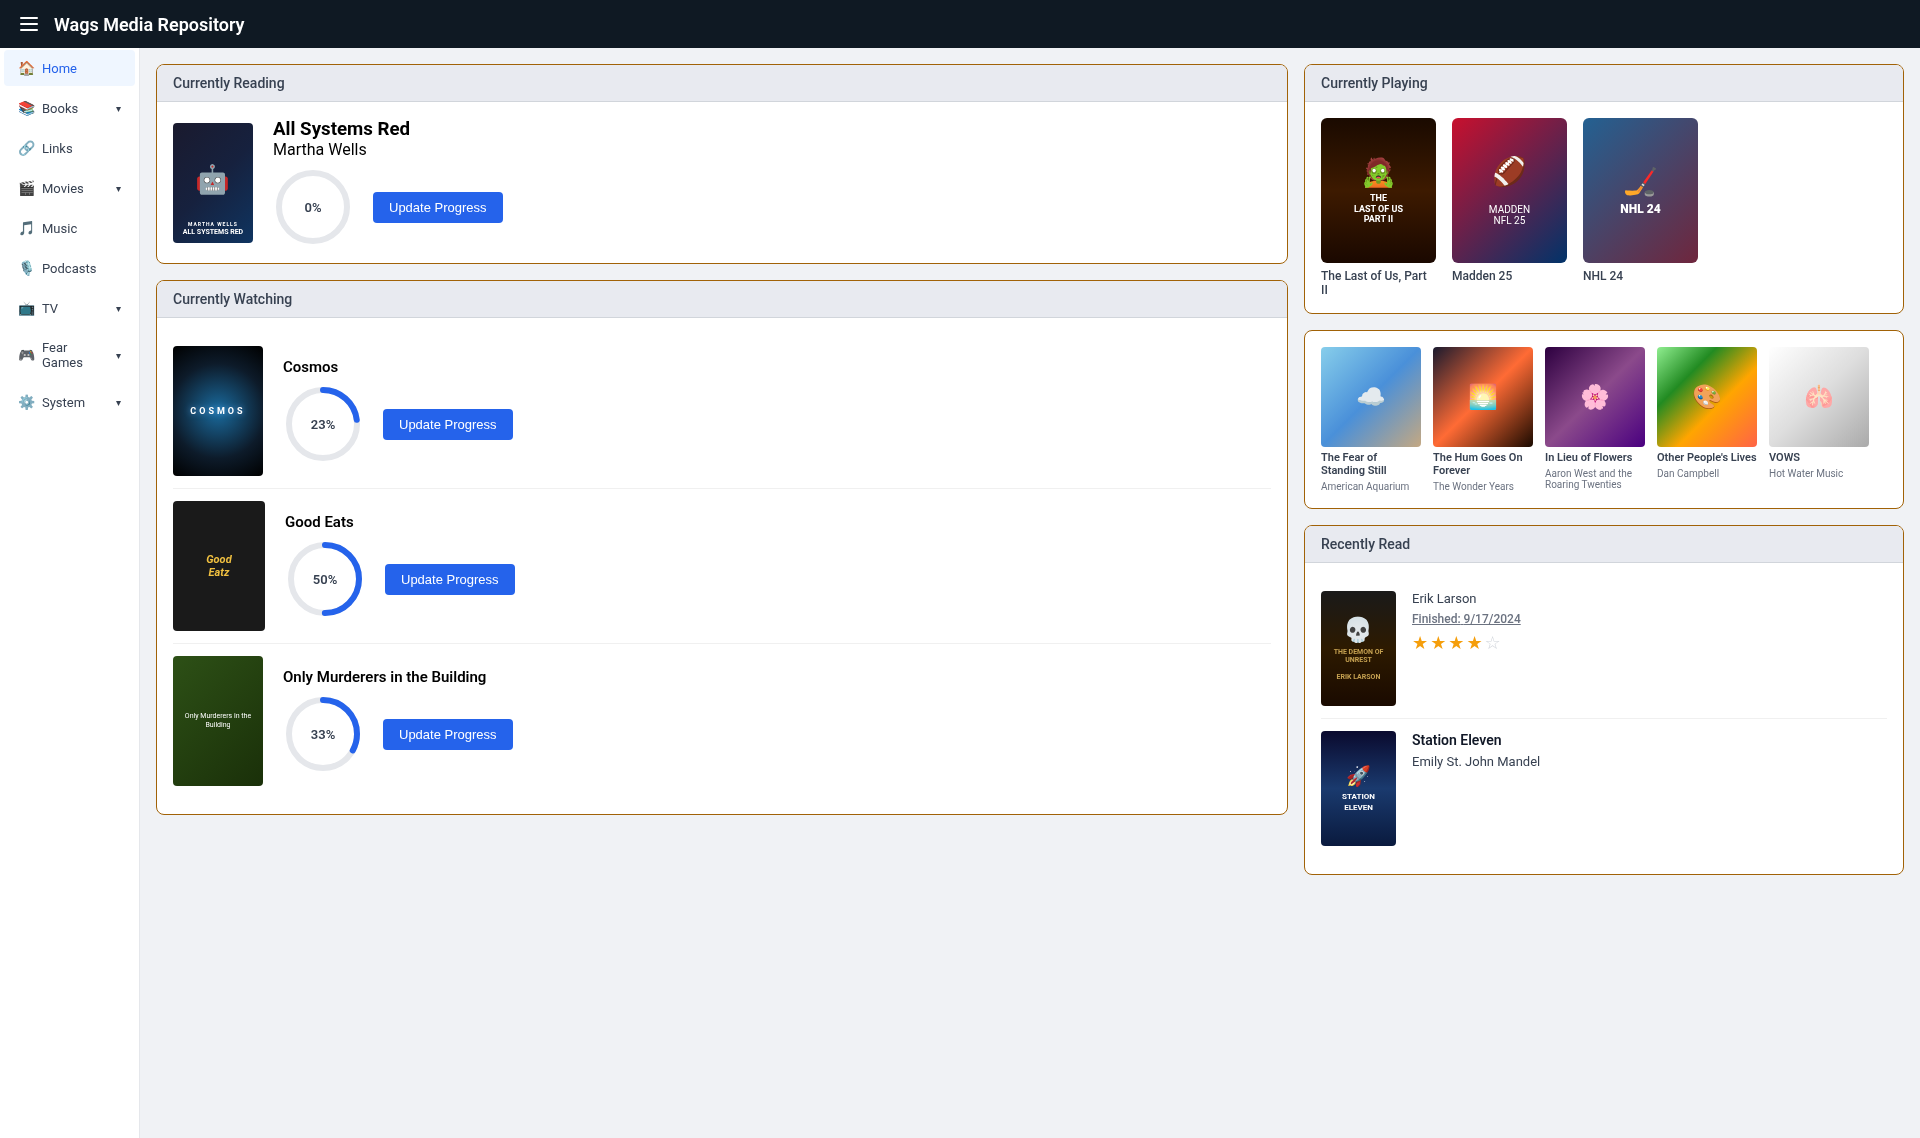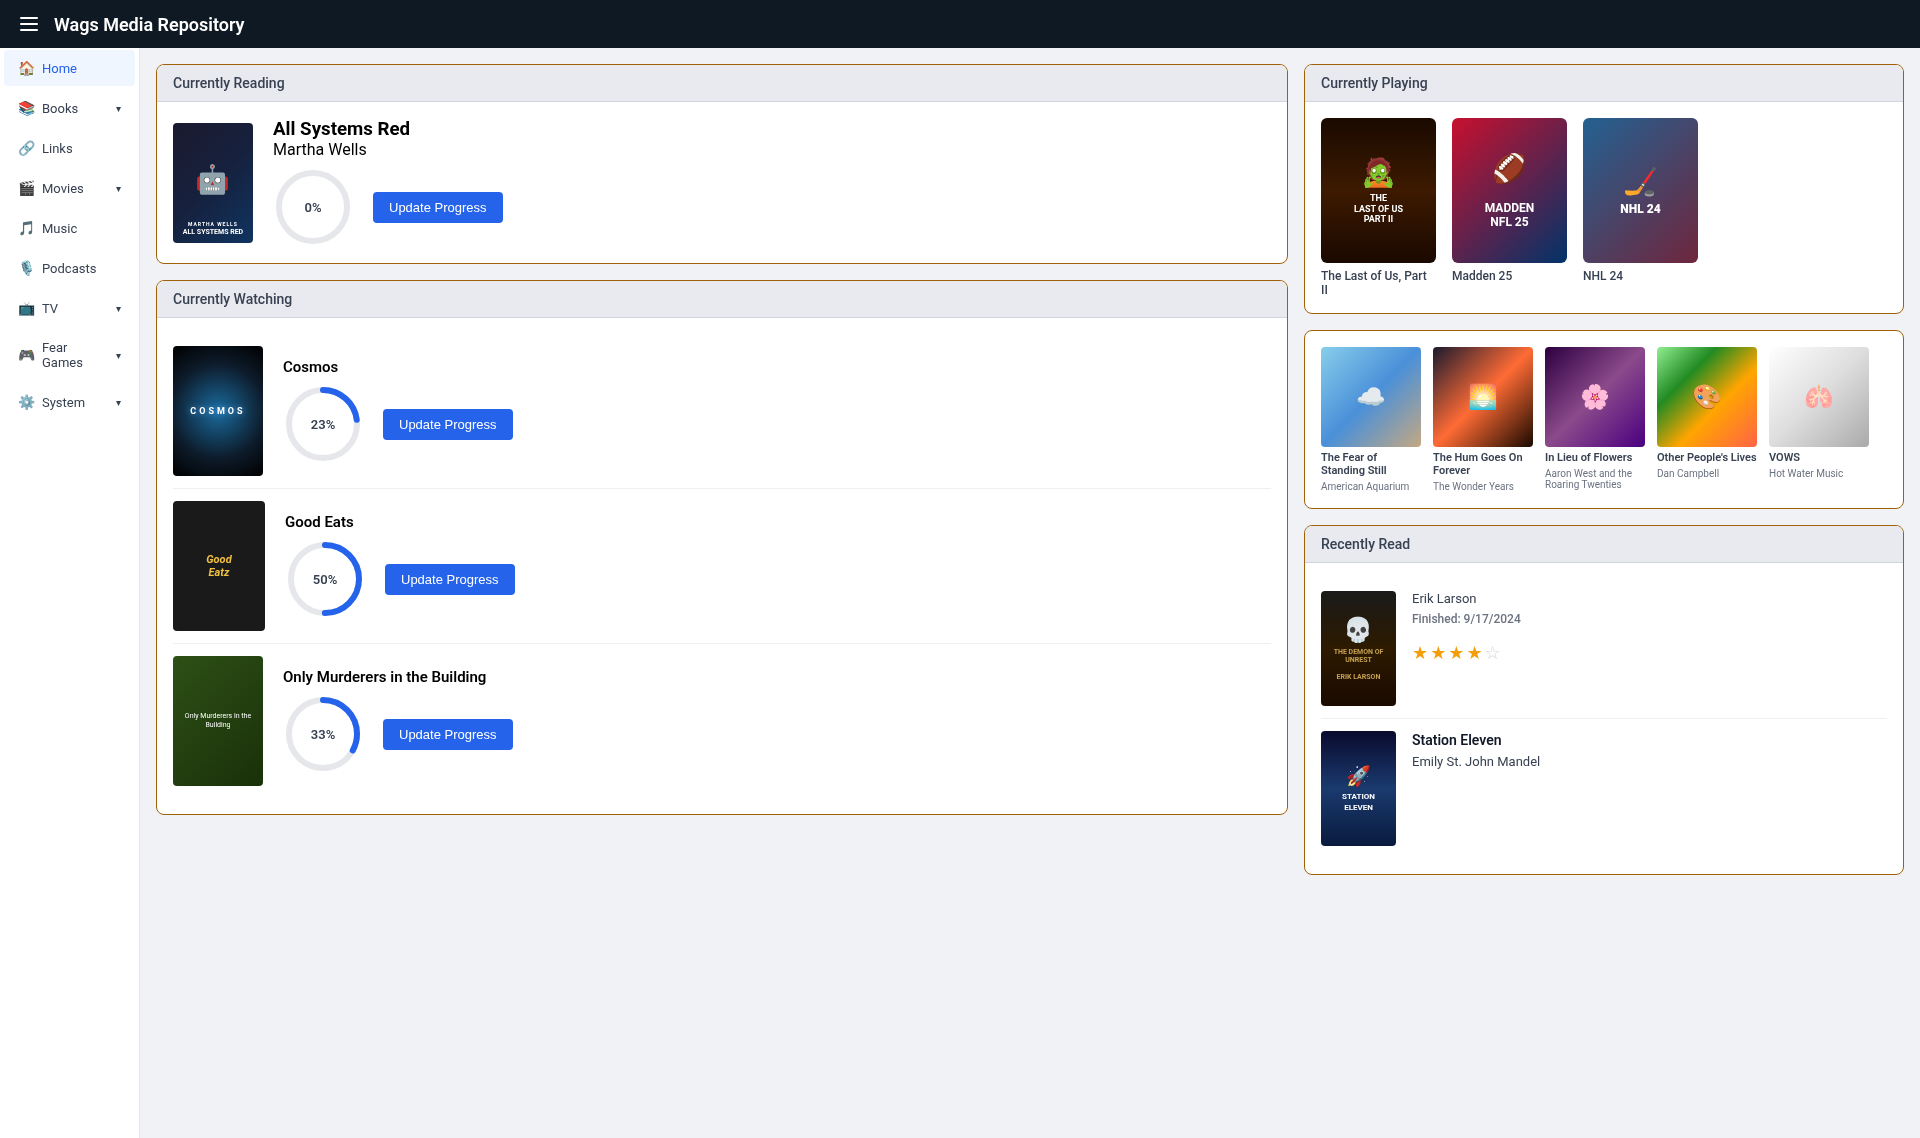--- a/index.html
+++ b/index.html
@@ -182,21 +182,21 @@
       display: flex; flex-direction: column; align-items: center; justify-content: center;
       color: #c4a050; font-size: 8px; font-weight: bold; text-align: center; padding: 6px;
     }
     .cover-station {
       background: linear-gradient(180deg, #0a0a2e 0%, #1a3a6e 50%, #0a1a3e 100%);
       display: flex; flex-direction: column; align-items: center; justify-content: center;
       color: white; font-size: 8px; font-weight: bold; text-align: center; padding: 6px;
     }
     .book-meta h3 { font-size: 14px; font-weight: 600; color: #111827; line-height: 1.3; margin-bottom: 4px; }
     .book-meta .author { font-size: 13px; color: #374151; margin-bottom: 6px; }
-    .book-meta .finished { font-size: 12px; color: #6b7280; margin-bottom: 16px; }
+    .book-meta .finished { font-size: 12px; color: #6b7280; margin-bottom: 6px; text-decoration: underline; }
     .book-meta .finished span { font-weight: 500; }
     .stars { display: flex; gap: 2px; font-size: 18px; }
     .star-filled { color: #f59e0b; }
     .star-empty { color: #d1d5db; }
 
     
     .hamburger { display: flex; flex-direction: column; gap: 4px; cursor: pointer; padding: 4px; }
     .hamburger span { display: block; width: 18px; height: 2px; background: white; border-radius: 1px; }
   </style>
 </head>
@@ -372,21 +372,21 @@
                   <div style="font-size:9px;line-height:1.2;margin-top:4px;">THE<br>LAST OF US<br>PART II</div>
                 </div>
               </div>
               <span class="game-title">The Last of Us, Part II</span>
             </div>
 
             <div class="game-item">
               <div class="game-cover game-cover-madden">
                 <div style="text-align:center;padding:8px;">
                   <div style="font-size:28px;">🏈</div>
-                  <div style="font-size:12px;font-weight:700;margin-top:16px;">MADDEN<br>NFL 25</div>
+                  <div style="font-size:10px;font-weight:400;margin-top:16px;">MADDEN<br>NFL 25</div>
                 </div>
               </div>
               <span class="game-title">Madden 25</span>
             </div>
 
             <div class="game-item">
               <div class="game-cover game-cover-nhl">
                 <div style="text-align:center;padding:8px;">
                   <div style="font-size:28px;">🏒</div>
                   <div style="font-size:12px;font-weight:900;margin-top:4px;">NHL 24</div>

